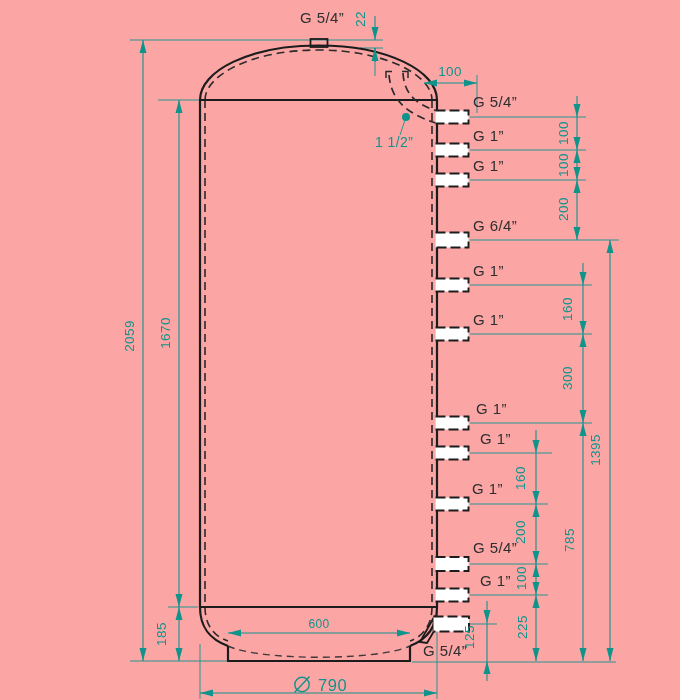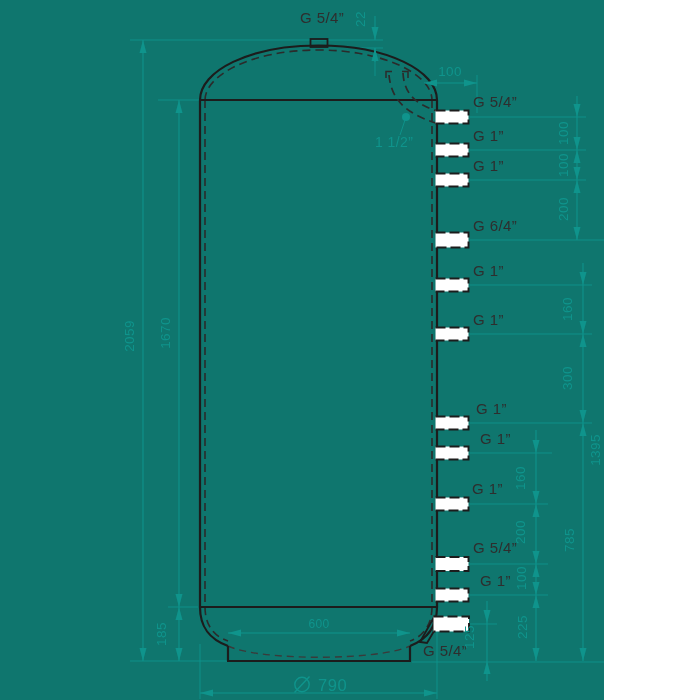--- a/index.html
+++ b/index.html
@@ -1,16 +1,16 @@
 <!DOCTYPE html>
 <html><head>
 <meta charset="utf-8">
 <style>
   html,body{margin:0;padding:0;background:#ffffff;}
-  .stage{position:relative;width:604px;height:700px;background:#0f766e;overflow:hidden;}
+  .stage{position:relative;width:680px;height:700px;background:#fca5a5;overflow:hidden;}
   svg{position:absolute;left:0;top:0;}
   
   .o22{stroke:#1c1c1c;stroke-width:2.2;fill:none;}
   .o18{stroke:#1c1c1c;stroke-width:1.8;fill:none;}
   .dashIn{stroke:#2b2b2b;stroke-width:1.6;fill:none;stroke-dasharray:8 5;}
   .sag{stroke:#3a3a3a;stroke-width:1.4;fill:none;stroke-dasharray:7 5;}
   .port{stroke:#1c1c1c;stroke-width:1.9;fill:#ffffff;stroke-dasharray:10 4;}
   .arcamong{stroke:#2b2b2b;stroke-width:1.7;fill:none;stroke-dasharray:8 5;}
   .brk{stroke:#2b2b2b;stroke-width:1.5;fill:none;}
   

